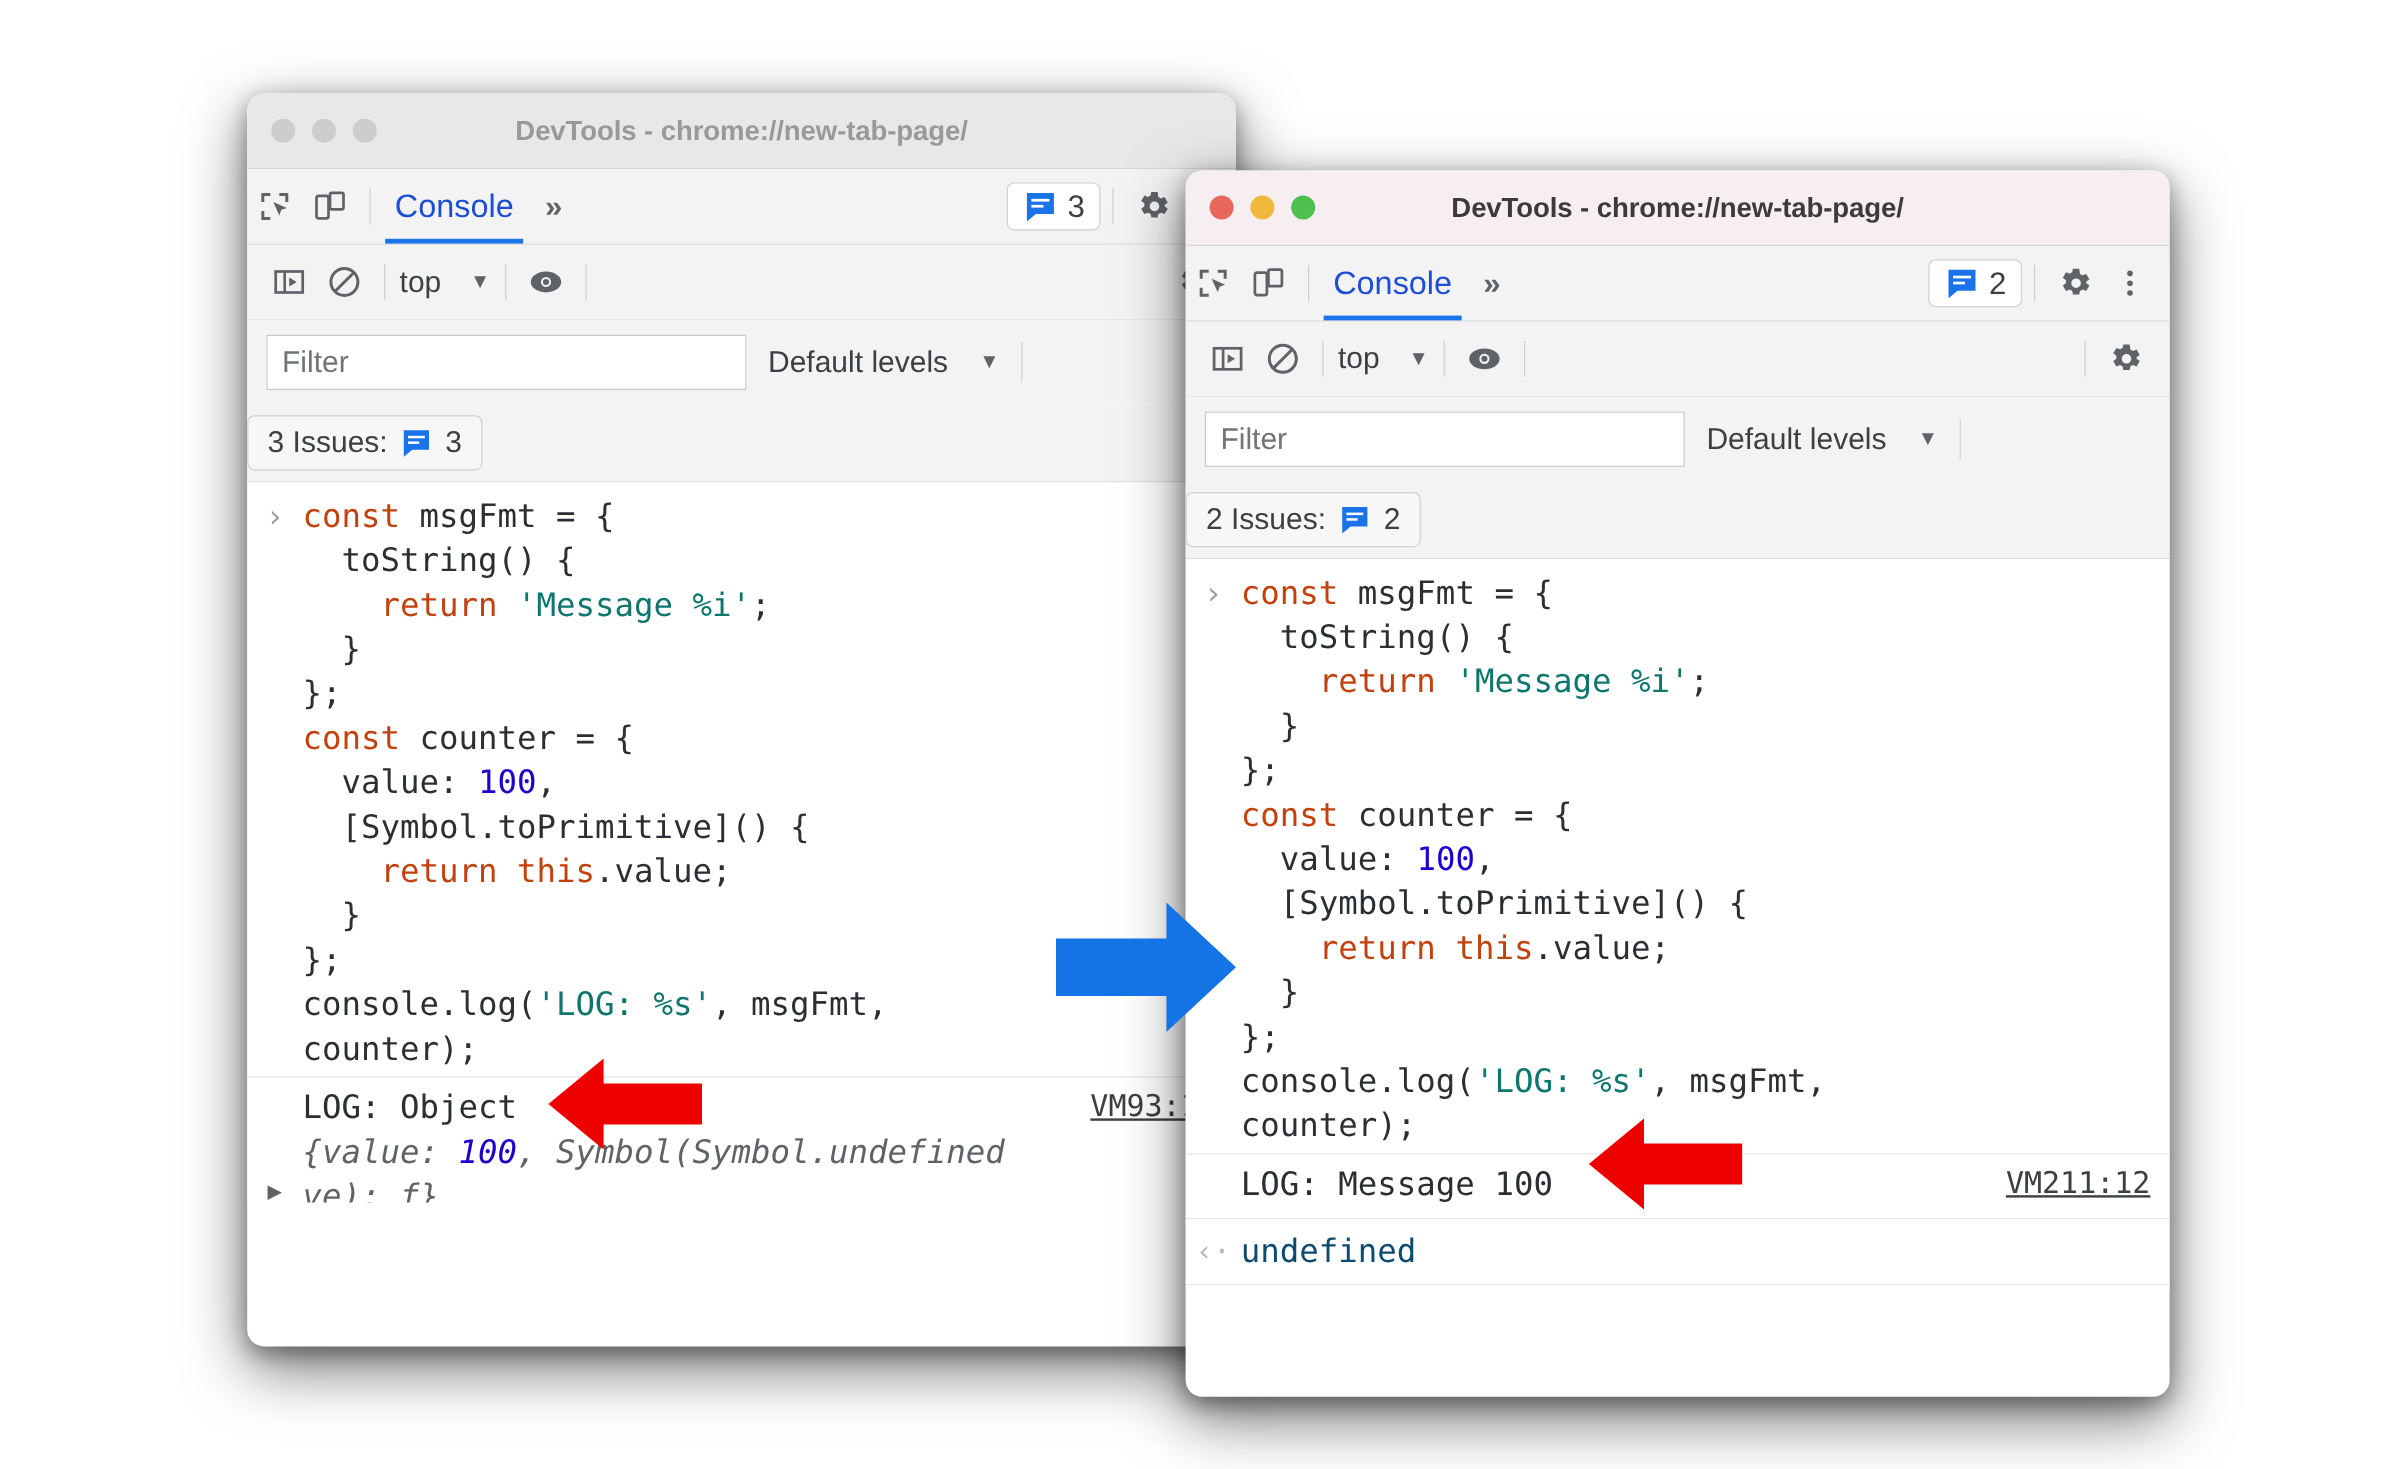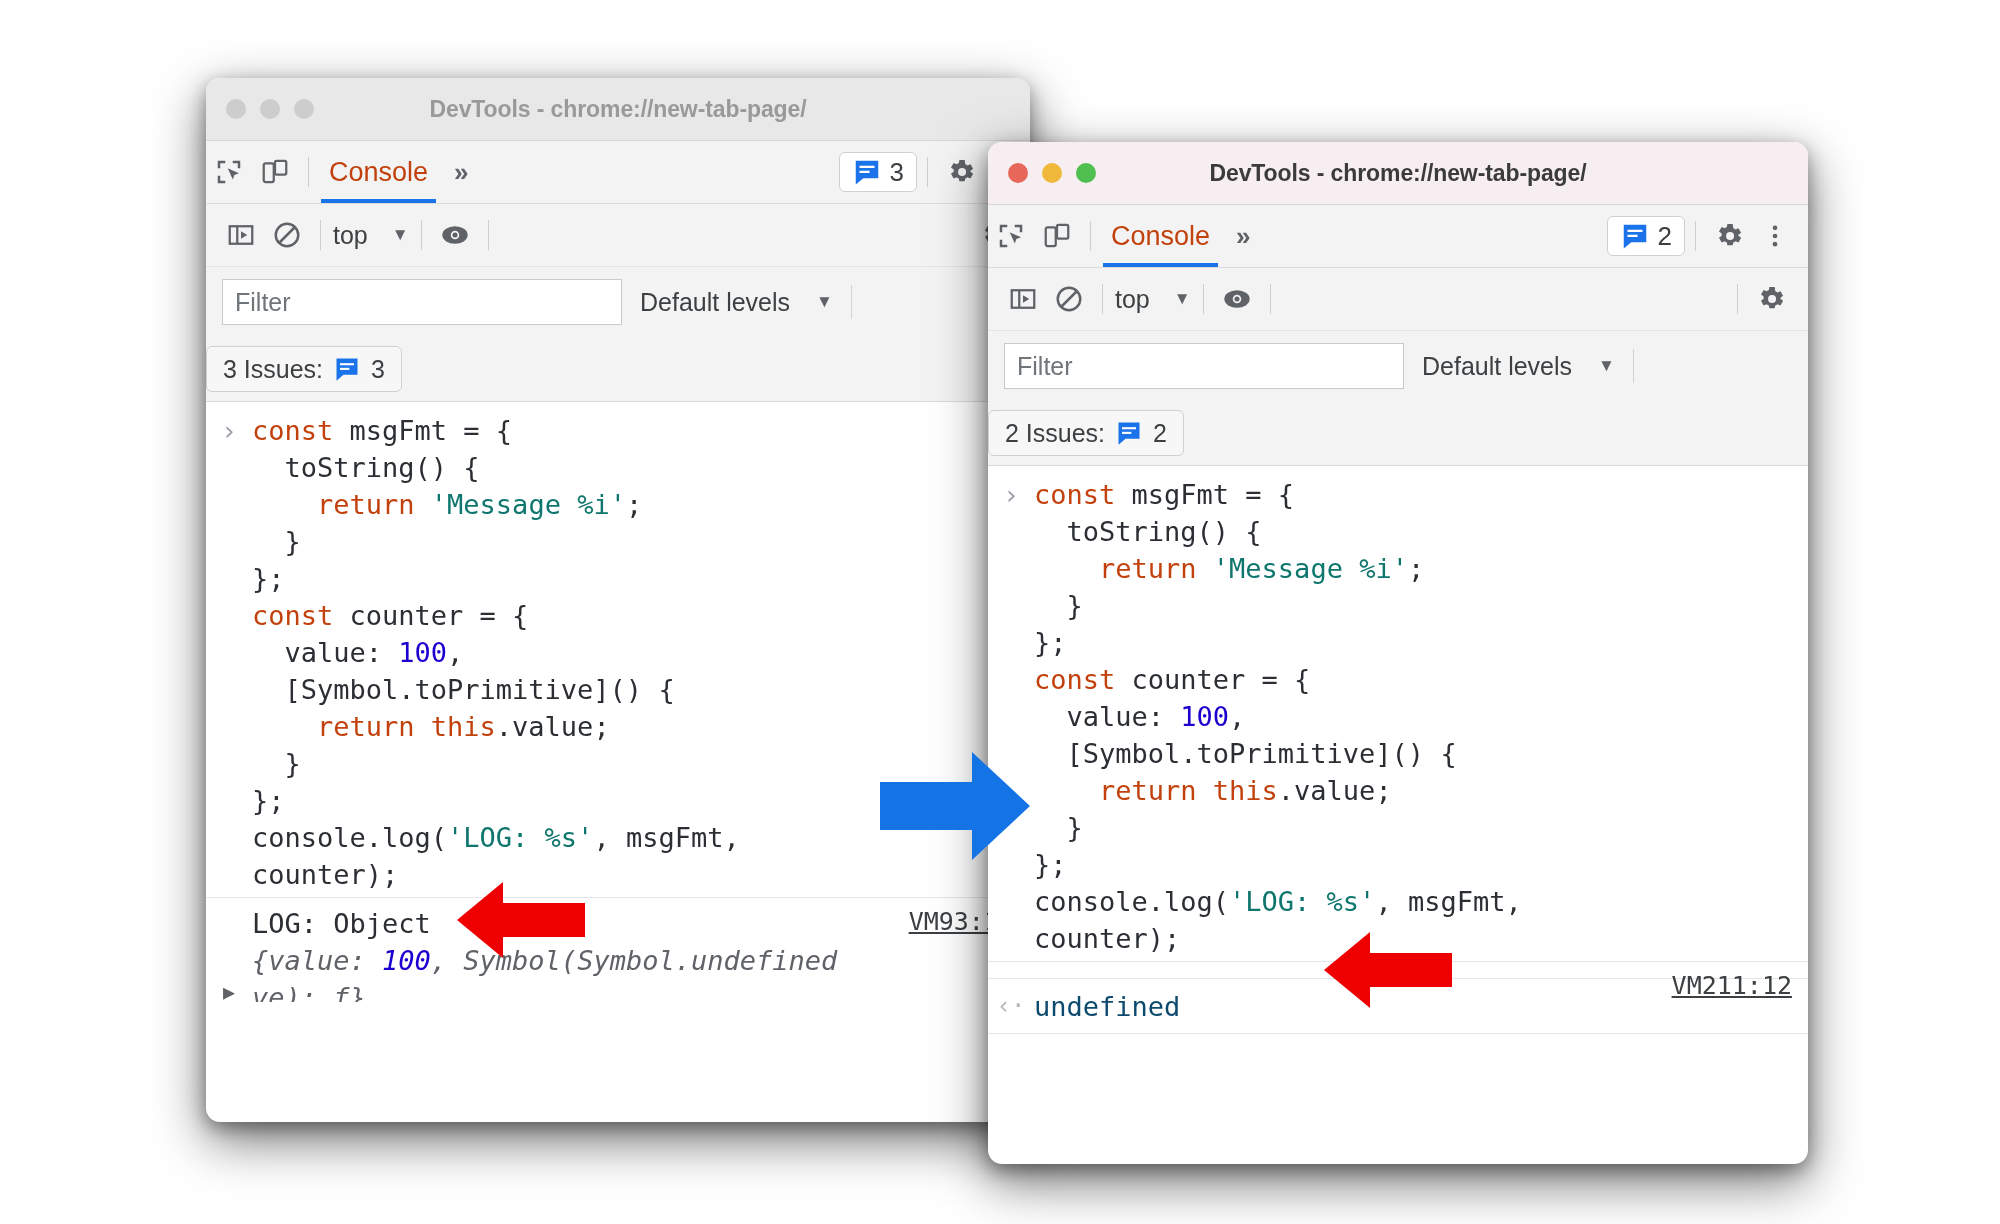--- a/index.html
+++ b/index.html
@@ -54,21 +54,21 @@
     background:#f3f3f3;border-bottom:1px solid #dcdcdc;
     position:relative;
   }
   .icon-btn{
     width:46px;height:46px;display:flex;align-items:center;justify-content:center;
     flex:0 0 auto;
   }
   .icon-btn svg{display:block;}
   .vdiv{width:1px;height:30px;background:#cfcfcf;margin:0 10px;flex:0 0 auto;}
   .tab{
-    font-size:27px;color:#c2410c;padding:0 10px;position:relative;
+    font-size:27px;color:#1d4ed8;padding:0 10px;position:relative;
     height:62px;display:flex;align-items:center;
   }
   .tab.active::after{
     content:"";position:absolute;left:2px;right:2px;bottom:0;height:4px;background:#1a73e8;
   }
   .chev{font-size:26px;color:#5f6368;padding:0 16px;font-weight:bold;}
   .issues-pill{
     display:flex;align-items:center;gap:8px;
     border:1px solid #d0d0d0;border-radius:6px;background:#fff;
     padding:4px 12px;height:40px;box-sizing:border-box;
@@ -450,20 +450,23 @@
 <span>  value: </span><span class="num">100</span><span>,</span>
 <span>  [Symbol.toPrimitive]() {</span>
 <span>    </span><span class="kw">return this</span><span>.value;</span>
 <span>  }</span>
 <span>};</span>
 <span>console.log(</span><span class="str">'LOG: %s'</span><span>, msgFmt,</span>
 <span>counter);</span></div>
       </div>
 
       <div class="log-row">
+        <div style="flex:1 1 auto;">
+          <div class="log-text">LOG: Message 100</div>
+        </div>
         <div class="vmlink">VM211:12</div>
       </div>
 
       <div class="undef-row">
         <div class="undef-arrow">‹·</div>
         <div class="undef-text">undefined</div>
       </div>
 
       <div class="prompt-row">
         

